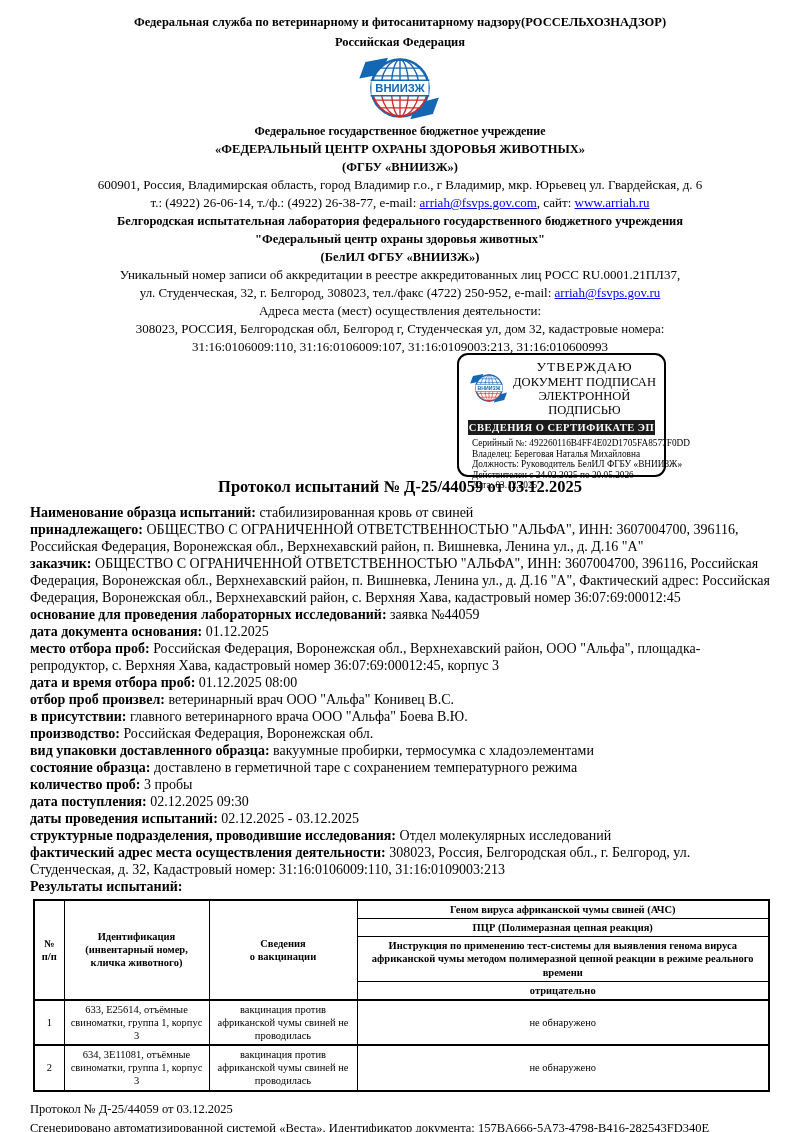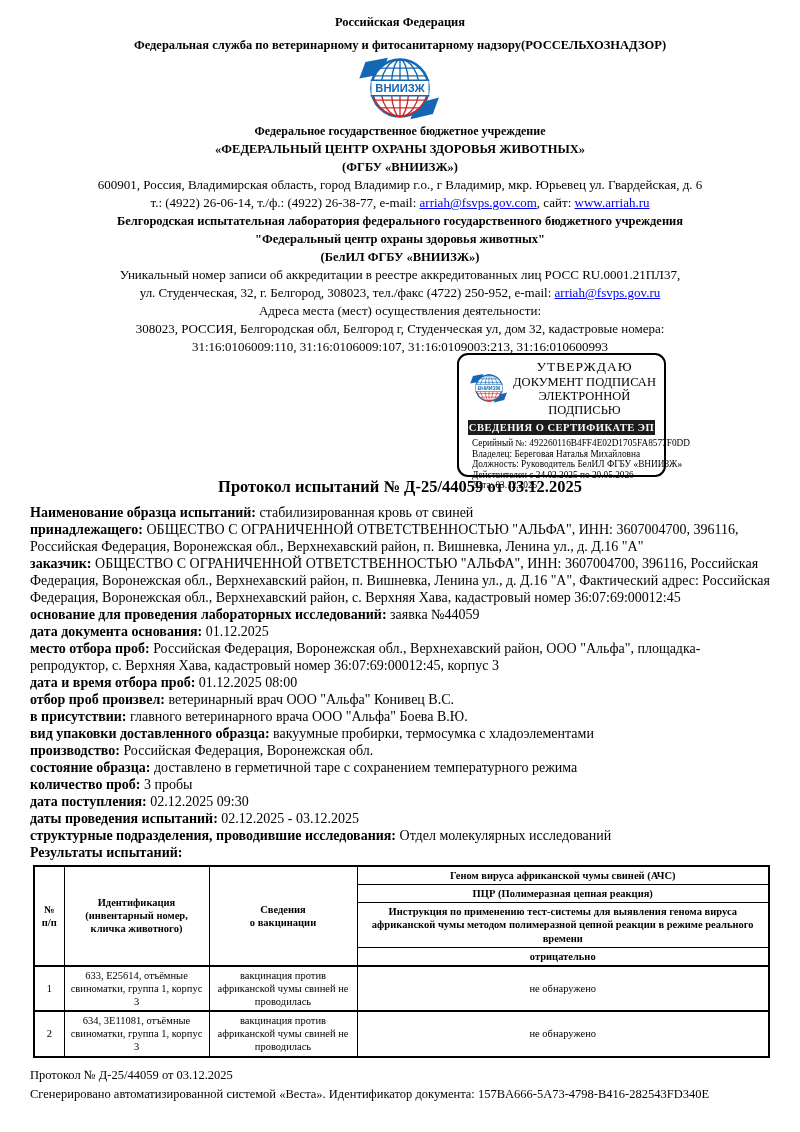--- a/index.html
+++ b/index.html
@@ -97,22 +97,22 @@
       </clipPath>
     <clipPath id="clipBot">
         <rect x="0" y="46" width="110" height="28"></rect>
       </clipPath>
   </defs>
 </svg>
 
 <div class="page">
 
   <div class="hdr">
+    <div class="hl b mb2">Федеральная служба по ветеринарному и фитосанитарному надзору(РОССЕЛЬХОЗНАДЗОР)</div>
     <div class="hl b mb5">Российская Федерация</div>
-    <div class="hl b mb2">Федеральная служба по ветеринарному и фитосанитарному надзору(РОССЕЛЬХОЗНАДЗОР)</div>
 
     <div class="logo-wrap">
       <svg width="96" height="64" viewBox="0 0 110 74">
         <use href="#globe"></use>
         <text x="55" y="42" text-anchor="middle" font-family="Liberation Sans, sans-serif" font-size="13" font-weight="bold" fill="#1467b3">ВНИИЗЖ</text>
       </svg>
     </div>
 
     <div class="hl b sm">Федеральное государственное бюджетное учреждение</div>
     <div class="hl b">«ФЕДЕРАЛЬНЫЙ ЦЕНТР ОХРАНЫ ЗДОРОВЬЯ ЖИВОТНЫХ»</div>
@@ -160,27 +160,28 @@
   <div class="fields">
     <p class="field"><b class="lbl">Наименование образца испытаний:</b><span> стабилизированная кровь от свиней</span></p>
     <p class="field"><b class="lbl">принадлежащего:</b><span> ОБЩЕСТВО С ОГРАНИЧЕННОЙ ОТВЕТСТВЕННОСТЬЮ "АЛЬФА", ИНН: 3607004700, 396116, Российская Федерация, Воронежская обл., Верхнехавский район, п. Вишневка, Ленина ул., д. Д.16 "А"</span></p>
     <p class="field"><b class="lbl">заказчик:</b><span> ОБЩЕСТВО С ОГРАНИЧЕННОЙ ОТВЕТСТВЕННОСТЬЮ "АЛЬФА", ИНН: 3607004700, 396116, Российская Федерация, Воронежская обл., Верхнехавский район, п. Вишневка, Ленина ул., д. Д.16 "А", Фактический адрес: Российская Федерация, Воронежская обл., Верхнехавский район, с. Верхняя Хава, кадастровый номер 36:07:69:00012:45</span></p>
     <p class="field"><b class="lbl">основание для проведения лабораторных исследований:</b><span> заявка №44059</span></p>
     <p class="field"><b class="lbl">дата документа основания:</b><span> 01.12.2025</span></p>
     <p class="field"><b class="lbl">место отбора проб:</b><span> Российская Федерация, Воронежская обл., Верхнехавский район, ООО "Альфа", площадка-репродуктор, с. Верхняя Хава, кадастровый номер 36:07:69:00012:45, корпус 3</span></p>
     <p class="field"><b class="lbl">дата и время отбора проб:</b><span> 01.12.2025 08:00</span></p>
     <p class="field"><b class="lbl">отбор проб произвел:</b><span> ветеринарный врач ООО "Альфа" Конивец В.С.</span></p>
     <p class="field"><b class="lbl">в присутствии:</b><span> главного ветеринарного врача ООО "Альфа" Боева В.Ю.</span></p>
+    <p class="field"><b class="lbl">производство:</b><span> Российская Федерация, Воронежская обл.</span></p>
     <p class="field"><b class="lbl">вид упаковки доставленного образца:</b><span> вакуумные пробирки, термосумка с хладоэлементами</span></p>
-    <p class="field"><b class="lbl">производство:</b><span> Российская Федерация, Воронежская обл.</span></p>
     <p class="field"><b class="lbl">состояние образца:</b><span> доставлено в герметичной таре с сохранением температурного режима</span></p>
     <p class="field"><b class="lbl">количество проб:</b><span> 3 пробы</span></p>
     <p class="field"><b class="lbl">дата поступления:</b><span> 02.12.2025 09:30</span></p>
     <p class="field"><b class="lbl">даты проведения испытаний:</b><span> 02.12.2025 - 03.12.2025</span></p>
     <p class="field"><b class="lbl">структурные подразделения, проводившие исследования:</b><span> Отдел молекулярных исследований</span></p>
+    <p class="field"><b class="lbl">фактический адрес места осуществления деятельности:</b><span> 308023, Россия, Белгородская обл., г. Белгород, ул. Студенческая, д. 32, Кадастровый номер: 31:16:0106009:110, 31:16:0109003:213</span></p>
     <p class="field"><b class="lbl">Результаты испытаний:</b><span></span></p>
   </div>
 
   <table class="rtable">
     <colgroup>
         <col style="width:30px">
         <col style="width:145px">
         <col style="width:148px">
         <col style="width:412px">
       </colgroup>

